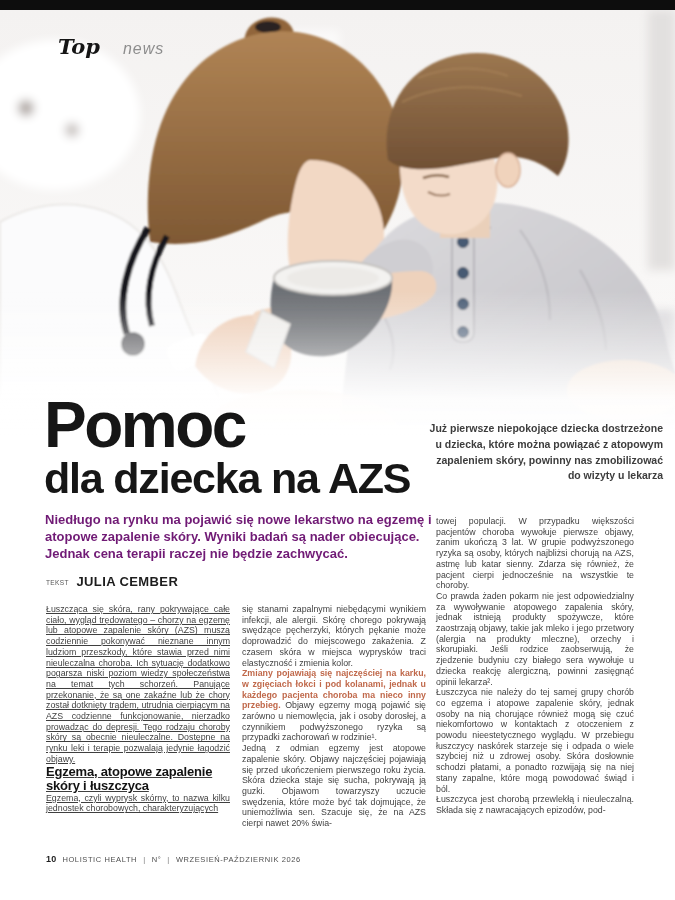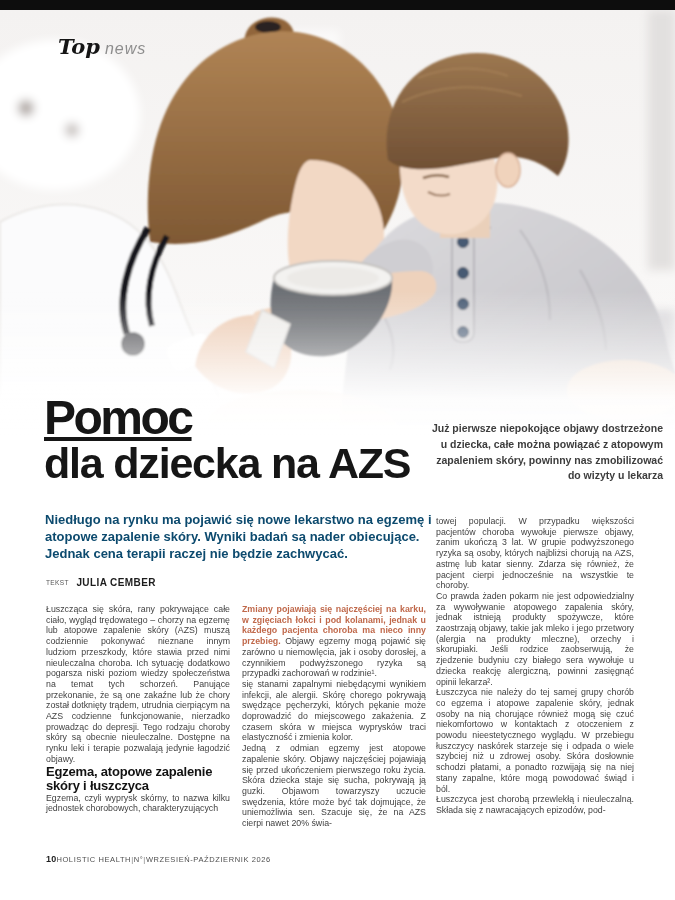--- a/index.html
+++ b/index.html
@@ -5,44 +5,44 @@
   html,body{margin:0;padding:0;background:#e9e9e9;}
   .page{
     position:relative; width:675px; height:900px; margin:0 auto;
     background:#ffffff; overflow:hidden;
     font-family:"Liberation Sans", sans-serif; color:#1a1a1a;
   }
   .topbar{position:absolute;top:0;left:0;width:675px;height:11px;background:#0d0d0d;}
   .left-notch{position:absolute;top:11px;left:0;width:7px;height:27px;background:#0d0d0d;}
   .topnews{position:absolute;top:34px;left:46px;z-index:5;white-space:nowrap;}
   .topnews .t1{font-family:"DejaVu Serif",serif;font-style:italic;font-weight:700;font-size:21px;color:#151515;margin-left:12px;}
-  .topnews .t2{font-family:"Liberation Sans",sans-serif;font-style:italic;font-size:16px;color:#8d8d8d;margin-left:5px;letter-spacing:1px;}
+  .topnews .t2{font-family:"Liberation Sans",sans-serif;font-style:italic;font-size:16px;color:#8d8d8d;margin-left:23px;letter-spacing:1px;}
   .photo{position:absolute;top:10px;left:0;width:675px;height:425px;}
   .headline{position:absolute;top:396px;left:44px;z-index:6;color:#161616;}
-  .headline .h1{font-size:48px;font-weight:700;letter-spacing:-2.5px;line-height:.92;text-decoration:underline;}
+  .headline .h1{font-size:64px;font-weight:700;letter-spacing:-2.5px;line-height:.92;}
   .headline .h2{font-size:43px;font-weight:700;letter-spacing:-1.2px;line-height:1.0;margin-top:2px;}
   .photo-caption{
     position:absolute;top:421px;left:424px;width:239px;z-index:6;
     font-size:10.5px;line-height:1.5;font-weight:700;color:#3d3d3d;text-align:right;
   }
   .lead{
     position:absolute;top:511px;left:45px;width:390px;
-    font-size:13px;line-height:1.32;font-weight:700;color:#0c4a6e;
+    font-size:13px;line-height:1.32;font-weight:700;color:#701a75;
   }
   .byline{position:absolute;top:572px;left:46px;}
   .byline .lbl{font-size:6.5px;color:#555;letter-spacing:.4px;margin-right:3px;vertical-align:1px;}
-  .byline .auth{font-size:10px;font-weight:700;color:#1d1d1d;letter-spacing:.4px;}
+  .byline .auth{font-size:13px;font-weight:700;color:#1d1d1d;letter-spacing:.4px;}
   .col{position:absolute;font-size:8.8px;line-height:10.7px;color:#3f3f3f;text-align:justify;}
   .col p{margin:0;}
-  .col1{left:46px;top:604px;width:184px;}
+  .col1{left:46px;top:604px;width:184px;text-decoration:underline;}
   .col2{left:242px;top:604px;width:184px;}
   .col3{left:436px;top:516px;width:198px;}
   .subhead{font-size:13px;font-weight:700;color:#121212;line-height:1.08;margin:8px 0 4px;text-align:left;letter-spacing:-.2px;}
   .hl{color:#c0694b;font-weight:700;}
-  .footer{position:absolute;left:46px;top:854px;display:flex;align-items:baseline;
+  .footer{position:absolute;left:46px;top:854px;display:flex;align-items:baseline;gap:6px;
     font-size:7.5px;letter-spacing:.6px;color:#4f4f4f;}
   .footer .pn{font-size:9px;font-weight:700;color:#1f1f1f;letter-spacing:.2px;}
   .footer .sep{color:#7a7a7a;}
 </style>
 </head>
 <body>
 
 <div class="page">
 
   <div class="topbar"></div>
@@ -151,38 +151,38 @@
 
       <rect x="0" y="280" width="675" height="145" fill="url(#fadeW)"></rect>
     </svg>
   </div>
 
   <div class="headline">
     <div class="h1">Pomoc</div>
     <div class="h2">dla dziecka na AZS</div>
   </div>
 
-  <div class="photo-caption">Już pierwsze niepokojące objawy dostrzeżone u dziecka, całe można powiązać z atopowym zapaleniem skóry, powinny nas zmobilizować do wizyty u lekarza</div>
+  <div class="photo-caption">Już pierwsze niepokojące dziecka dostrzeżone u dziecka, które można powiązać z atopowym zapaleniem skóry, powinny nas zmobilizować do wizyty u lekarza</div>
 
   <div class="lead">Niedługo na rynku ma pojawić się nowe lekarstwo na egzemę i atopowe zapalenie skóry. Wyniki badań są nader obiecujące. Jednak cena terapii raczej nie będzie zachwycać.</div>
 
   <div class="byline">
     <span class="lbl">TEKST</span>
     <span class="auth">JULIA CEMBER</span>
   </div>
 
   <div class="col col1">
     <p>Łuszcząca się skóra, rany pokrywające całe ciało, wygląd trędowatego – chorzy na egzemę lub atopowe zapalenie skóry (AZS) muszą codziennie pokonywać nieznane innym ludziom przeszkody, które stawia przed nimi nieuleczalna choroba. Ich sytuację dodatkowo pogarsza niski poziom wiedzy społeczeństwa na temat tych schorzeń. Panujące przekonanie, że są one zakaźne lub że chory został dotknięty trądem, utrudnia cierpiącym na AZS codzienne funkcjonowanie, nierzadko prowadząc do depresji. Tego rodzaju choroby skóry są obecnie nieuleczalne. Dostępne na rynku leki i terapie pozwalają jedynie łagodzić objawy.</p>
     <p class="subhead">Egzema, atopowe zapalenie skóry i łuszczyca</p>
     <p>Egzema, czyli wyprysk skórny, to nazwa kilku jednostek chorobowych, charakteryzujących</p>
   </div>
 
   <div class="col col2">
+    <p>się stanami zapalnymi niebędącymi wynikiem infekcji, ale alergii. Skórę chorego pokrywają swędzące pęcherzyki, których pękanie może doprowadzić do miejscowego zakażenia. Z czasem skóra w miejsca wyprysków traci elastyczność i zmienia kolor.</p>
     <p><span class="hl">Zmiany pojawiają się najczęściej na karku, w zgięciach łokci i pod kolanami, jednak u każdego pacjenta choroba ma nieco inny przebieg.</span><span> Objawy egzemy mogą pojawić się zarówno u niemowlęcia, jak i osoby dorosłej, a czynnikiem podwyższonego ryzyka są przypadki zachorowań w rodzinie¹.</span></p>
-    <p>się stanami zapalnymi niebędącymi wynikiem infekcji, ale alergii. Skórę chorego pokrywają swędzące pęcherzyki, których pękanie może doprowadzić do miejscowego zakażenia. Z czasem skóra w miejsca wyprysków traci elastyczność i zmienia kolor.</p>
     <p>Jedną z odmian egzemy jest atopowe zapalenie skóry. Objawy najczęściej pojawiają się przed ukończeniem pierwszego roku życia. Skóra dziecka staje się sucha, pokrywają ją guzki. Objawom towarzyszy uczucie swędzenia, które może być tak dojmujące, że uniemożliwia sen. Szacuje się, że na AZS cierpi nawet 20% świa-</p>
   </div>
 
   <div class="col col3">
     <p>towej populacji. W przypadku większości pacjentów choroba wywołuje pierwsze objawy, zanim ukończą 3 lat. W grupie podwyższonego ryzyka są osoby, których najbliżsi chorują na AZS, astmę lub katar sienny. Zdarza się również, że pacjent cierpi jednocześnie na wszystkie te choroby.</p>
     <p>Co prawda żaden pokarm nie jest odpowiedzialny za wywoływanie atopowego zapalenia skóry, jednak istnieją produkty spożywcze, które zaostrzają objawy, takie jak mleko i jego przetwory (alergia na produkty mleczne), orzechy i skorupiaki. Jeśli rodzice zaobserwują, że zjedzenie budyniu czy białego sera wywołuje u dziecka reakcję alergiczną, powinni zasięgnąć opinii lekarza².</p>
     <p>Łuszczyca nie należy do tej samej grupy chorób co egzema i atopowe zapalenie skóry, jednak osoby na nią chorujące również mogą się czuć niekomfortowo w kontaktach z otoczeniem z powodu nieestetycznego wyglądu. W przebiegu łuszczycy naskórek starzeje się i odpada o wiele szybciej niż u zdrowej osoby. Skóra dosłownie schodzi płatami, a ponadto rozwijają się na niej stany zapalne, które mogą powodować świąd i ból.</p>
     <p>Łuszczyca jest chorobą przewlekłą i nieuleczalną. Składa się z nawracających epizodów, pod-</p>
   </div>
 

